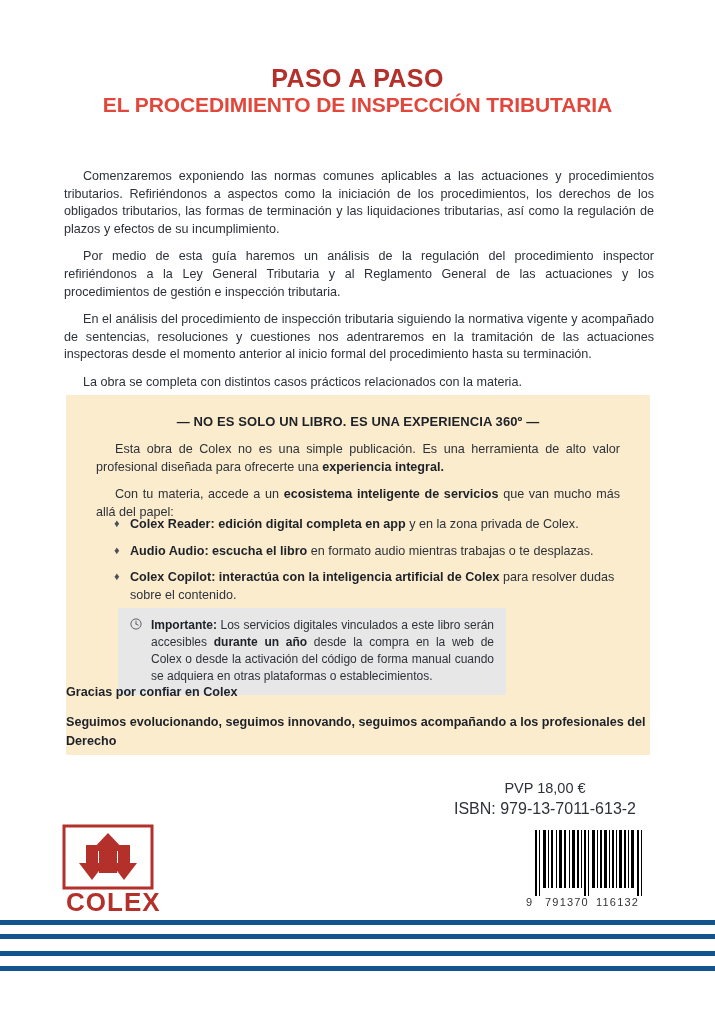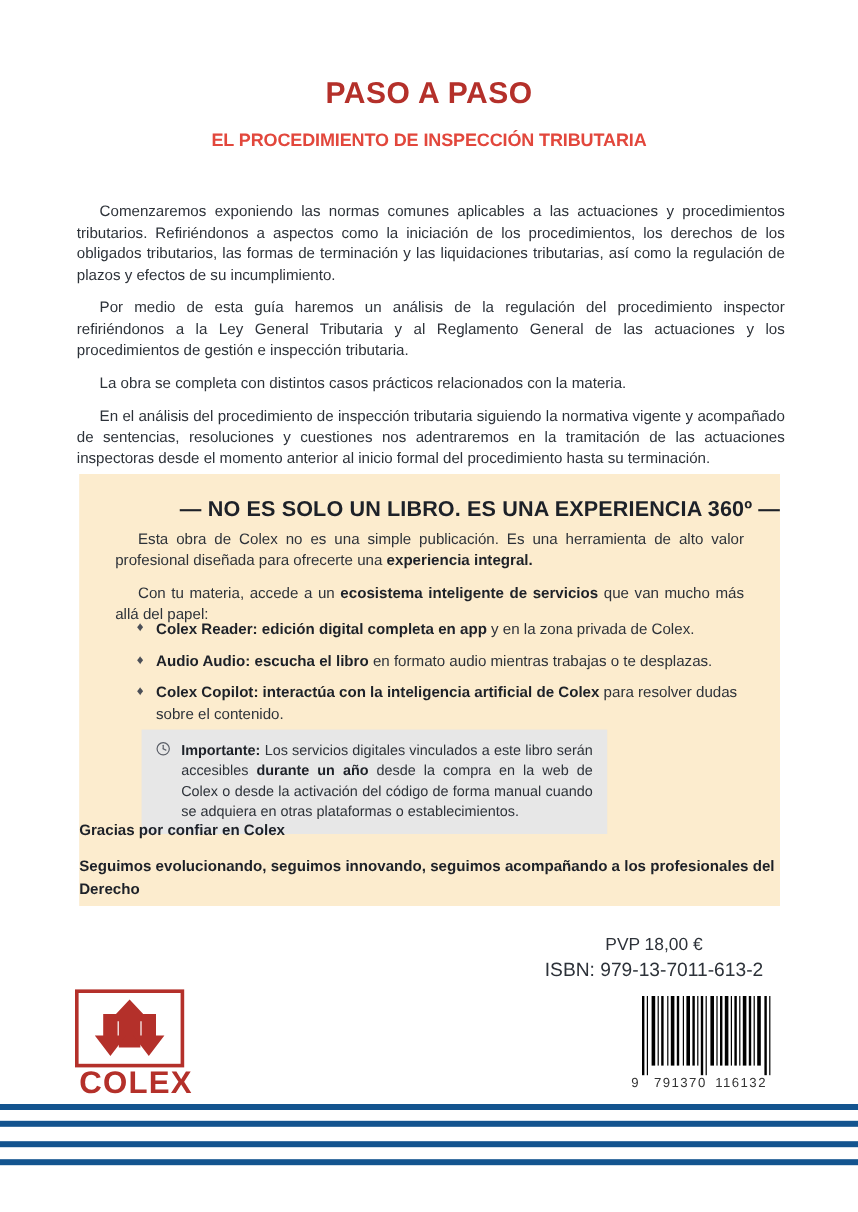--- a/index.html
+++ b/index.html
@@ -33,26 +33,26 @@
   }
   .main-title {
     font-size: 25px;
     font-weight: bold;
     letter-spacing: 0.4px;
     color: #b4302a;
     line-height: 1.15;
     margin: 0;
   }
   .sub-title {
-    font-size: 15px;
+    font-size: 21px;
     font-weight: bold;
     letter-spacing: -0.1px;
     color: #e2473c;
     line-height: 1.15;
-    margin: 16px 0 0 0;
+    margin: 0 0 0 0;
   }
 
   
   .intro {
     position: absolute;
     left: 64px;
     top: 168px;
     width: 590px;
     color: #2d3239;
     font-size: 12.6px;
@@ -71,22 +71,22 @@
     left: 66px;
     top: 395px;
     width: 584px;
     height: 360px;
     background: #fcecce;
   }
   .promo-heading {
     position: absolute;
     left: 0; top: 19px;
     width: 584px;
-    text-align: right;
-    font-size: 18px;
+    text-align: center;
+    font-size: 13px;
     font-weight: bold;
     color: #1d2128;
     letter-spacing: 0.1px;
   }
   .promo-body {
     position: absolute;
     left: 30px;
     top: 46px;
     width: 524px;
     color: #2d3239;
@@ -230,22 +230,22 @@
 <div class="page">
 
   <div class="title-block">
     <div class="main-title" style="color: rgb(180, 48, 42);">PASO A PASO</div>
     <div class="sub-title" style="color: rgb(226, 71, 60);">EL PROCEDIMIENTO DE INSPECCIÓN TRIBUTARIA</div>
   </div>
 
   <div class="intro">
     <p>Comenzaremos exponiendo las normas comunes aplicables a las actuaciones y procedimientos tributarios. Refiriéndonos a aspectos como la iniciación de los procedimientos, los derechos de los obligados tributarios, las formas de terminación y las liquidaciones tributarias, así como la regulación de plazos y efectos de su incumplimiento.</p>
     <p>Por medio de esta guía haremos un análisis de la regulación del procedimiento inspector refiriéndonos a la Ley General Tributaria y al Reglamento General de las actuaciones y los procedimientos de gestión e inspección tributaria.</p>
+    <p>En el análisis del procedimiento de inspección tributaria siguiendo la normativa vigente y acompañado de sentencias, resoluciones y cuestiones nos adentraremos en la tramitación de las actuaciones inspectoras desde el momento anterior al inicio formal del procedimiento hasta su terminación.</p>
     <p>La obra se completa con distintos casos prácticos relacionados con la materia.</p>
-    <p>En el análisis del procedimiento de inspección tributaria siguiendo la normativa vigente y acompañado de sentencias, resoluciones y cuestiones nos adentraremos en la tramitación de las actuaciones inspectoras desde el momento anterior al inicio formal del procedimiento hasta su terminación.</p>
   </div>
 
   <div class="promo-box" style="background: rgb(252, 236, 206);">
 
     <div class="promo-heading">— NO ES SOLO UN LIBRO. ES UNA EXPERIENCIA 360º —</div>
 
     <div class="promo-body">
       <p><span>Esta obra de Colex no es una simple publicación. Es una herramienta de alto valor profesional diseñada para ofrecerte una </span><b>experiencia integral.</b></p>
       <p><span>Con tu materia, accede a un </span><b>ecosistema inteligente de servicios</b><span> que van mucho más allá del papel:</span></p>
     </div>

